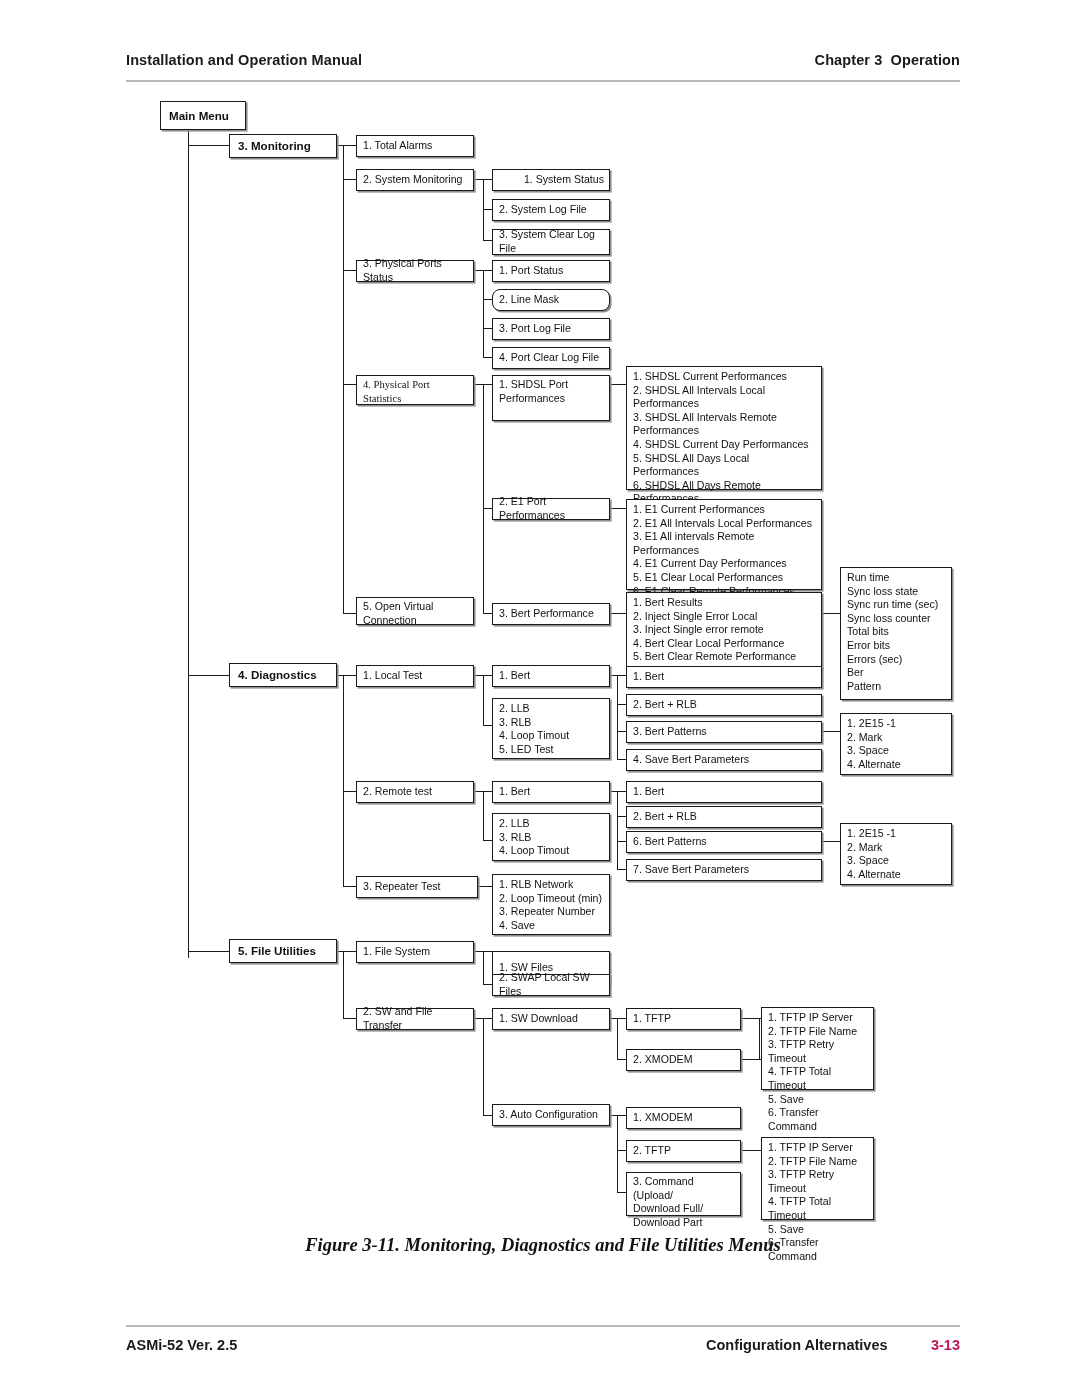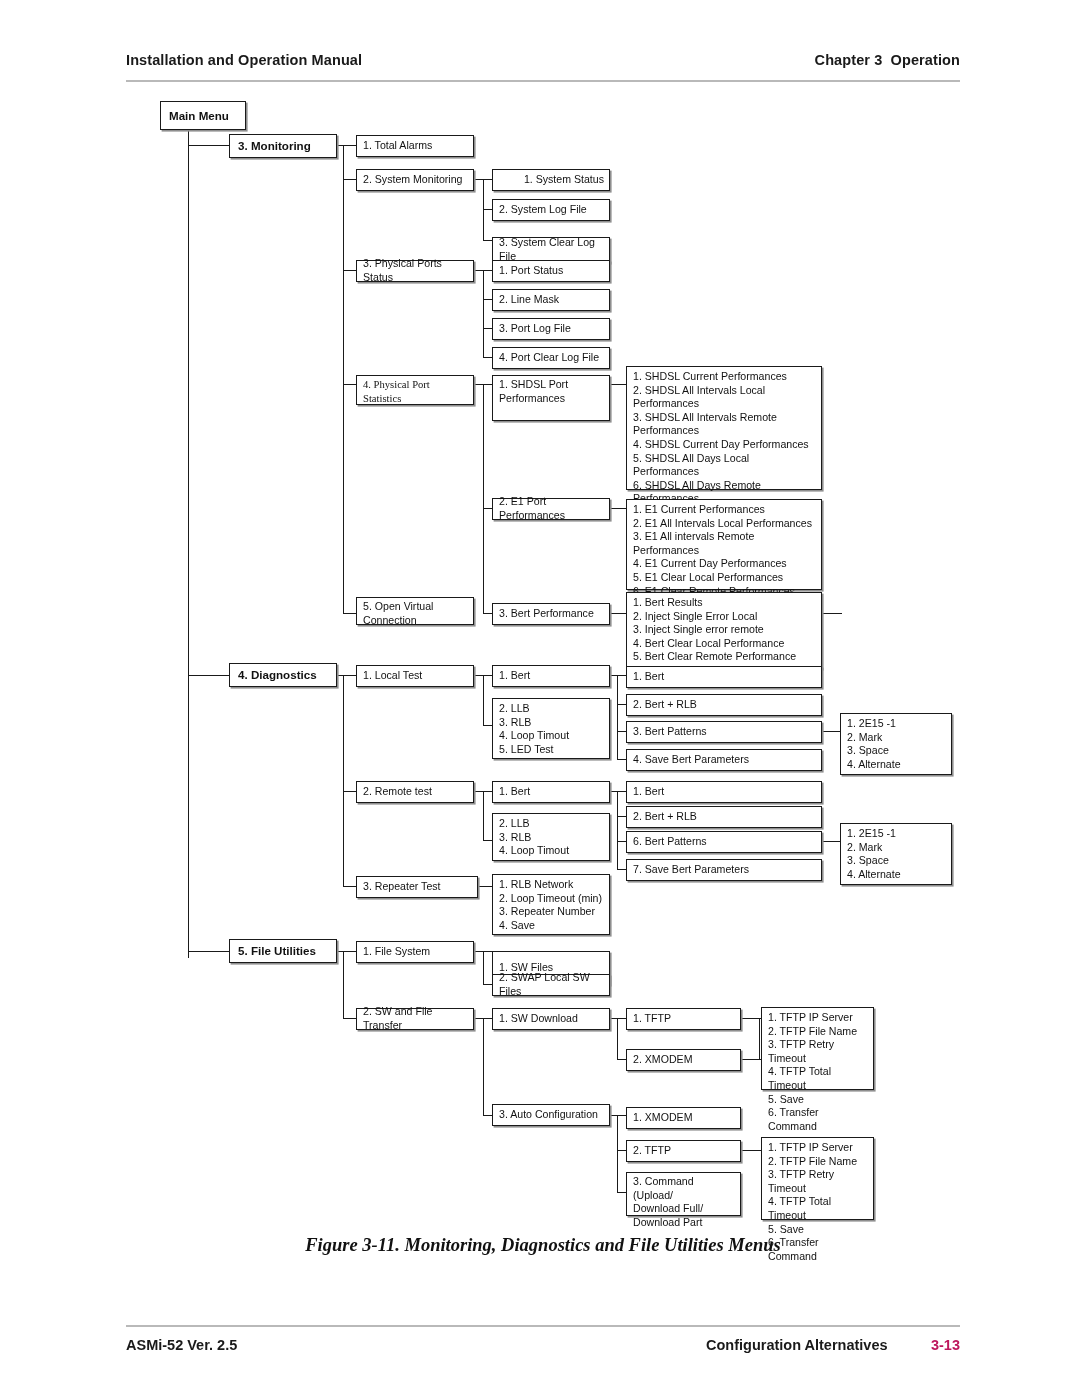--- a/index.html
+++ b/index.html
@@ -219,25 +219,25 @@
 
   <div class="box bold center-v" style="left:160px; top:101px; width:86px; height:29px;">Main Menu</div>
 
   <div class="box bold center-v" style="left:229px; top:134px; width:108px; height:24px;">3. Monitoring</div>
 
   <div class="box center-v" style="left:356px; top:135px; width:118px; height:22px;">1. Total Alarms</div>
 
   <div class="box center-v" style="left:356px; top:169px; width:118px; height:22px;">2. System Monitoring</div>
   <div class="box center-v" style="left:492px; top:169px; width:118px; height:22px;text-align:right;">1. System Status</div>
   <div class="box center-v" style="left:492px; top:199px; width:118px; height:22px;">2. System Log File</div>
-  <div class="box center-v" style="left:492px; top:229px; width:118px; height:26px;margin-top:8px;">3. System Clear Log File</div>
+  <div class="box center-v" style="left:492px; top:229px; width:118px; height:26px;">3. System Clear Log File</div>
 
   <div class="box center-v" style="left:356px; top:260px; width:118px; height:22px;">3. Physical Ports Status</div>
   <div class="box center-v" style="left:492px; top:260px; width:118px; height:22px;">1. Port Status</div>
-  <div class="box center-v" style="left:492px; top:289px; width:118px; height:22px;">2. Line Mask</div>
+  <div class="box center-v" style="left:492px; top:289px; width:118px; height:22px;border-radius:8px;">2. Line Mask</div>
   <div class="box center-v" style="left:492px; top:318px; width:118px; height:22px;">3. Port Log File</div>
   <div class="box center-v" style="left:492px; top:347px; width:118px; height:22px;">4. Port Clear Log File</div>
 
   <div class="box" style="left:356px; top:375px; width:118px; height:30px;font-family:Liberation Serif, serif;">4. Physical Port
      Statistics</div>
   <div class="box" style="left:492px; top:375px; width:118px; height:46px;">1. SHDSL Port
      Performances</div>
   <div class="box list" style="left:626px; top:366px; width:196px; height:124px;">1. SHDSL Current Performances
 2. SHDSL All Intervals Local Performances
 3. SHDSL All Intervals Remote
@@ -257,20 +257,29 @@
 6. E1 Clear Remote Performances</div>
 
   <div class="box" style="left:356px; top:597px; width:118px; height:28px;">5. Open Virtual
      Connection</div>
   <div class="box center-v" style="left:492px; top:603px; width:118px; height:22px;">3. Bert Performance</div>
   <div class="box list" style="left:626px; top:592px; width:196px; height:77px;">1. Bert Results
 2. Inject Single Error Local
 3. Inject Single error remote
 4. Bert Clear Local Performance
 5. Bert Clear Remote Performance</div>
+  <div class="box list" style="left:840px; top:567px; width:112px; height:133px;">Run time
+Sync loss state
+Sync run time (sec)
+Sync loss counter
+Total bits
+Error bits
+Errors (sec)
+Ber
+Pattern</div>
 
   <div class="box bold center-v" style="left:229px; top:663px; width:108px; height:24px;">4. Diagnostics</div>
 
   <div class="box center-v" style="left:356px; top:665px; width:118px; height:22px;">1. Local Test</div>
   <div class="box center-v" style="left:492px; top:665px; width:118px; height:22px;">1. Bert</div>
   <div class="box list" style="left:492px; top:698px; width:118px; height:61px;">2. LLB
 3. RLB
 4. Loop Timout
 5. LED Test</div>
   <div class="box center-v" style="left:626px; top:666px; width:196px; height:22px;">1. Bert</div>

